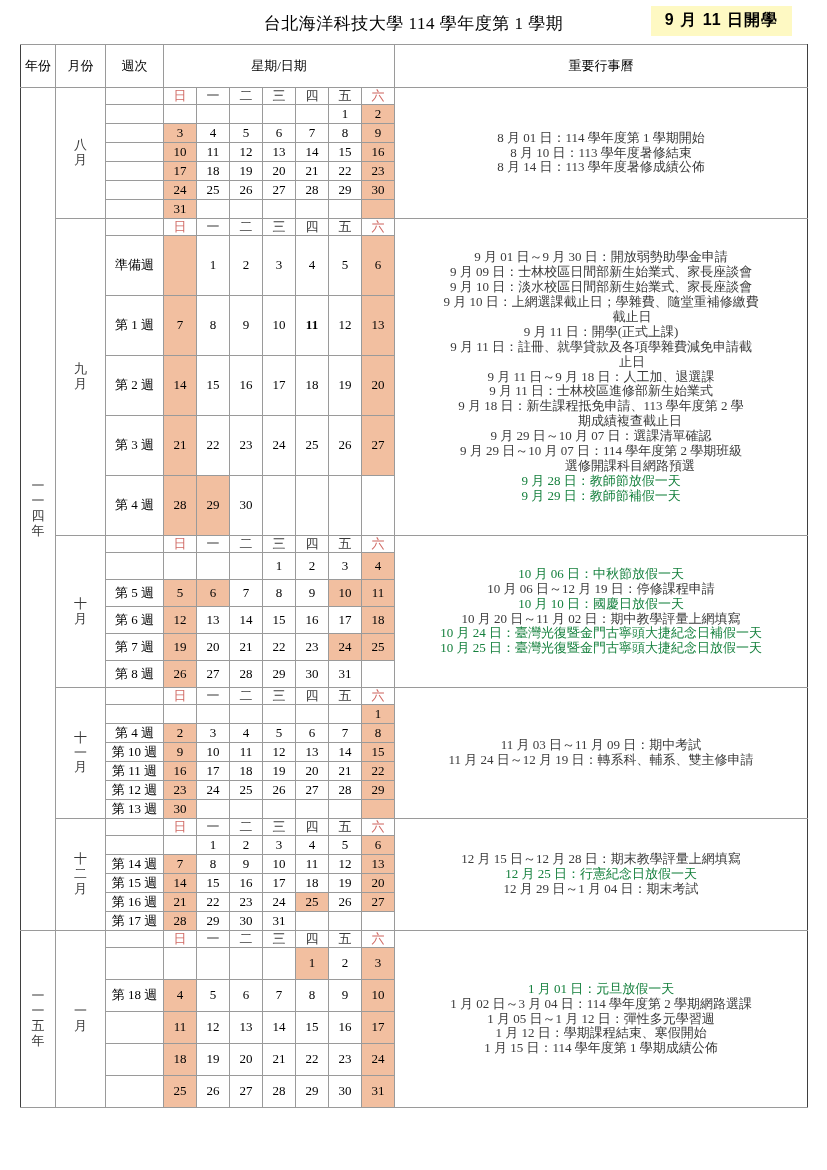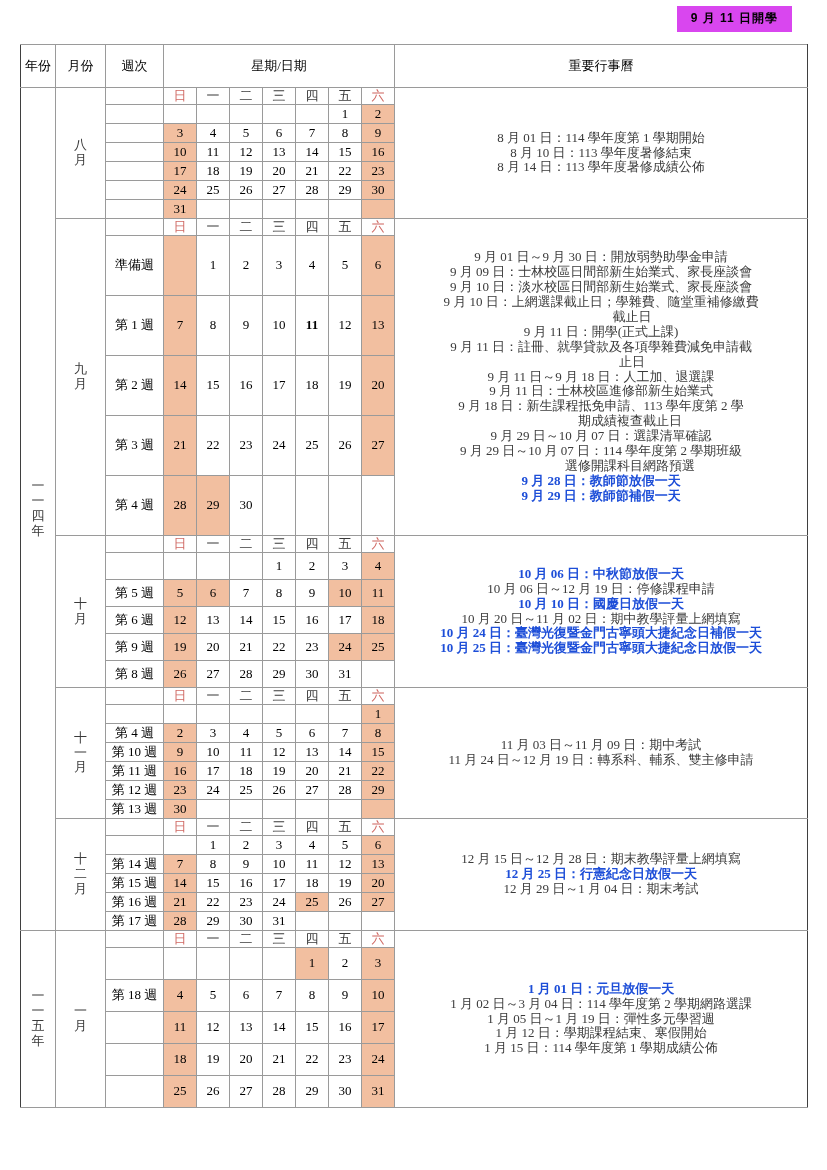--- a/index.html
+++ b/index.html
@@ -35,24 +35,24 @@
     top: 12px;
     text-align: center;
     font-size: 17px;
     letter-spacing: 0.5px;
     white-space: nowrap;
   }
   .badge {
     position: absolute;
     right: 15px;
     top: 6px;
-    background: #d946ef;
+    background: #fef9c3;
     color: #000000;
     font-weight: bold;
-    font-size: 12px;
+    font-size: 16px;
     letter-spacing: 1px;
     padding: 4px 14px 5px 14px;
     font-family: "Liberation Sans", sans-serif;
   }
 
   
   table.cal {
     border-collapse: collapse;
     table-layout: fixed;
     width: 787px;
@@ -114,40 +114,41 @@
 
   
   td.events {
     text-align: left;
     vertical-align: top;
     padding: 2px 2px 2px 4px;
     font-size: 13px;
     line-height: 1.42;
   }
   td.events .ev { white-space: nowrap; }
-  td.events .ev.red { color: #1d4ed8; font-weight: bold; }
+  td.events .ev.red { color: #15803d; }
   td.events .ev.ind { padding-left: 58px; }
   td.events .ev.ind2 { padding-left: 62px; }
 
   
   .r-aug td { height: 18px; }
   .r-sep td { height: 59px; }
   .r-oct td { height: 26px; }
   .r-nov td { height: 18px; }
   .r-dec td { height: 18px; }
   .r-jan td { height: 31px; }
 
   .wkname { font-size: 13px; }
 </style>
 </head>
 <body>
 
 <div class="page">
 
   <div class="header">
+    <div class="doc-title">台北海洋科技大學 114 學年度第 1 學期</div>
     <div class="badge">9 月 11 日開學</div>
   </div>
 
   <table class="cal">
     <colgroup>
       <col class="c-year">
         <col class="c-month">
         <col class="c-week">
       <col class="c-day">
         <col class="c-day">
@@ -380,21 +381,21 @@
           <td class="wkname">第 6 週</td>
           <td class="day sh">12</td>
           <td class="day">13</td>
           <td class="day">14</td>
           <td class="day">15</td>
           <td class="day">16</td>
           <td class="day">17</td>
           <td class="day sh">18</td>
         </tr>
         <tr class="r-oct">
-          <td class="wkname">第 9 週</td>
+          <td class="wkname">第 7 週</td>
           <td class="day sh">19</td>
           <td class="day">20</td>
           <td class="day">21</td>
           <td class="day">22</td>
           <td class="day">23</td>
           <td class="day sh">24</td>
           <td class="day sh">25</td>
         </tr>
         <tr class="r-oct">
           <td class="wkname">第 8 週</td>
@@ -570,21 +571,21 @@
           <td class="we">日</td>
           <td>一</td>
           <td>二</td>
           <td>三</td>
           <td>四</td>
           <td>五</td>
           <td class="we">六</td>
           <td class="events thickright" rowspan="6">
             <div class="ev red">1 月 01 日：元旦放假一天</div>
             <div class="ev">1 月 02 日～3 月 04 日：114 學年度第 2 學期網路選課</div>
-            <div class="ev">1 月 05 日～1 月 19 日：彈性多元學習週</div>
+            <div class="ev">1 月 05 日～1 月 12 日：彈性多元學習週</div>
             <div class="ev">1 月 12 日：學期課程結束、寒假開始</div>
             <div class="ev">1 月 15 日：114 學年度第 1 學期成績公佈</div>
           </td>
         </tr>
         <tr class="r-jan">
           <td class="wkname"></td>
           <td class="day"></td>
           <td class="day"></td>
           <td class="day"></td>
           <td class="day"></td>

